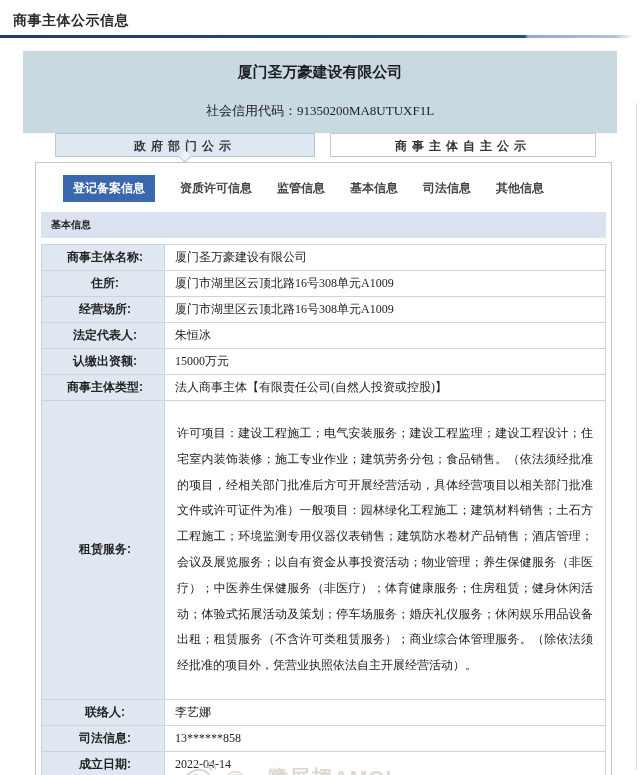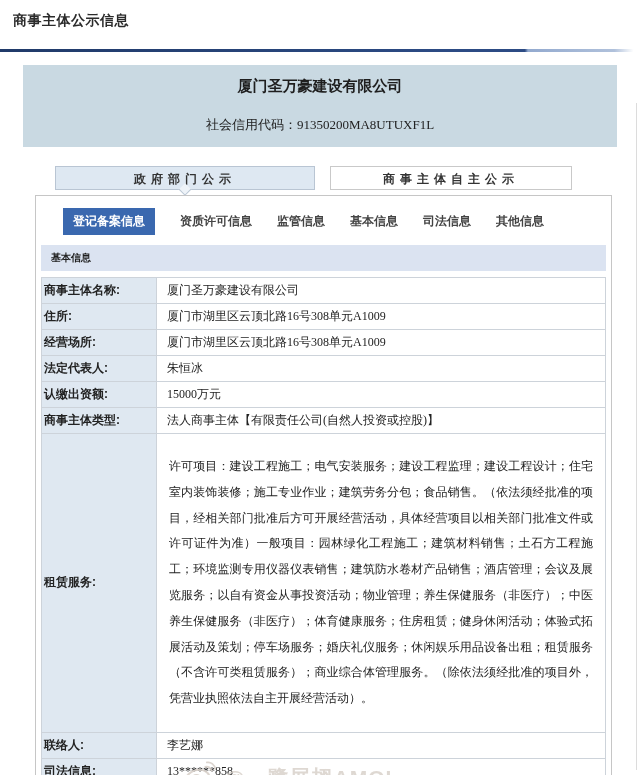--- a/index.html
+++ b/index.html
@@ -2,52 +2,52 @@
 <html><head>
 <meta charset="utf-8">
 <style>
   html,body{margin:0;padding:0;}
   body{
     width:640px;height:775px;position:relative;overflow:hidden;background:#fff;
     font-family:"Liberation Sans","DejaVu Sans",sans-serif;color:#333;
     -webkit-font-smoothing:antialiased;
   }
   
-  .page-title{padding:12px 0 19px 13px;font-size:14px;font-weight:bold;color:#2b2b2b;letter-spacing:.5px;}
+  .page-title{padding:12px 0 5px 13px;font-size:14px;font-weight:bold;color:#2b2b2b;letter-spacing:.5px;}
   .title-rule{height:3px;background:linear-gradient(90deg,#203a69 0%,#2c4b84 70%,#2c4b84 82%,#93aacf 82.5%,#b0c1db 96%,#ffffff 99%);}
   
   .banner{margin:13px 23px 0 23px;background:#c9d9e2;text-align:center;padding:12px 10px 13px;}
   .banner-name{font-size:15px;font-weight:bold;color:#1e1e1e;}
   .banner-code{font-size:13px;margin-top:20px;color:#222;font-family:"Liberation Serif","DejaVu Serif",serif;}
   
-  .tabs{display:flex;margin:19px 0 0 55px;}
+  .tabs{display:flex;margin:0 0 0 55px;}
   .tab{height:24px;line-height:24px;text-align:center;font-size:12px;font-weight:bold;
        letter-spacing:5px;color:#333;box-sizing:border-box;position:relative;cursor:pointer;}
   .tab.active{width:260px;background:#dee8f2;border:1px solid #b9c5d3;}
-  .tab.inactive{width:242px;background:#ffffff;border:1px solid #c9c9c9;margin-left:15px;}
+  .tab.inactive{width:266px;background:#ffffff;border:1px solid #c9c9c9;margin-left:15px;}
   .tab.active::after{
     content:"";position:absolute;left:50%;bottom:-5px;width:8px;height:8px;
     background:#eef3f8;border-right:1px solid #b9c5d3;border-bottom:1px solid #b9c5d3;
     transform:translateX(-50%) rotate(45deg);
   }
   
   .card{margin:5px 28px 0 35px;border:1px solid #c6c6c6;background:#fff;
         padding:10px 5px 10px 5px;box-sizing:border-box;min-height:618px;position:relative;}
   
   .subtabs{display:flex;align-items:center;margin:2px 0 10px 2px;}
   .subtab{font-size:12px;font-weight:bold;color:#444;margin-right:25px;cursor:pointer;padding:5px 0;}
   .subtab.active{background:#3a68af;color:#fff;padding:5px 10px;margin-left:20px;}
   
   .section-bar{background:#dbe3f1;font-size:10px;font-weight:bold;color:#1f1f1f;
                padding:6px 10px;margin:8px 0 6px 0;}
   
   table.info{width:100%;border-collapse:collapse;table-layout:fixed;}
   table.info td{border:1px solid #cdd3da;font-size:12px;vertical-align:middle;}
-  td.lbl{width:106px;background:#dfe8f1;text-align:left;font-weight:bold;color:#222;
-         padding:4px 6px 4px 2px;}
+  td.lbl{width:106px;background:#dfe8f1;text-align:center;font-weight:bold;color:#222;
+         padding:4px 6px 4px 10px;}
   td.val{padding:4px 10px;color:#222;background:#fff;
          font-family:"Liberation Serif","DejaVu Serif",serif;font-size:12.5px;}
   tr.multiline td.val{line-height:2.15;padding:20px 12px;text-align:justify;}
   
   .watermark{position:absolute;left:183px;top:760px;display:flex;align-items:center;
              color:rgba(214,206,199,0.8);font-size:21px;font-weight:bold;letter-spacing:1px;
              pointer-events:none;}
   .watermark svg{margin-right:7px;}
   
   .edge-line{position:absolute;top:103px;right:3px;width:1px;height:667px;background:#dcdcdc;}

